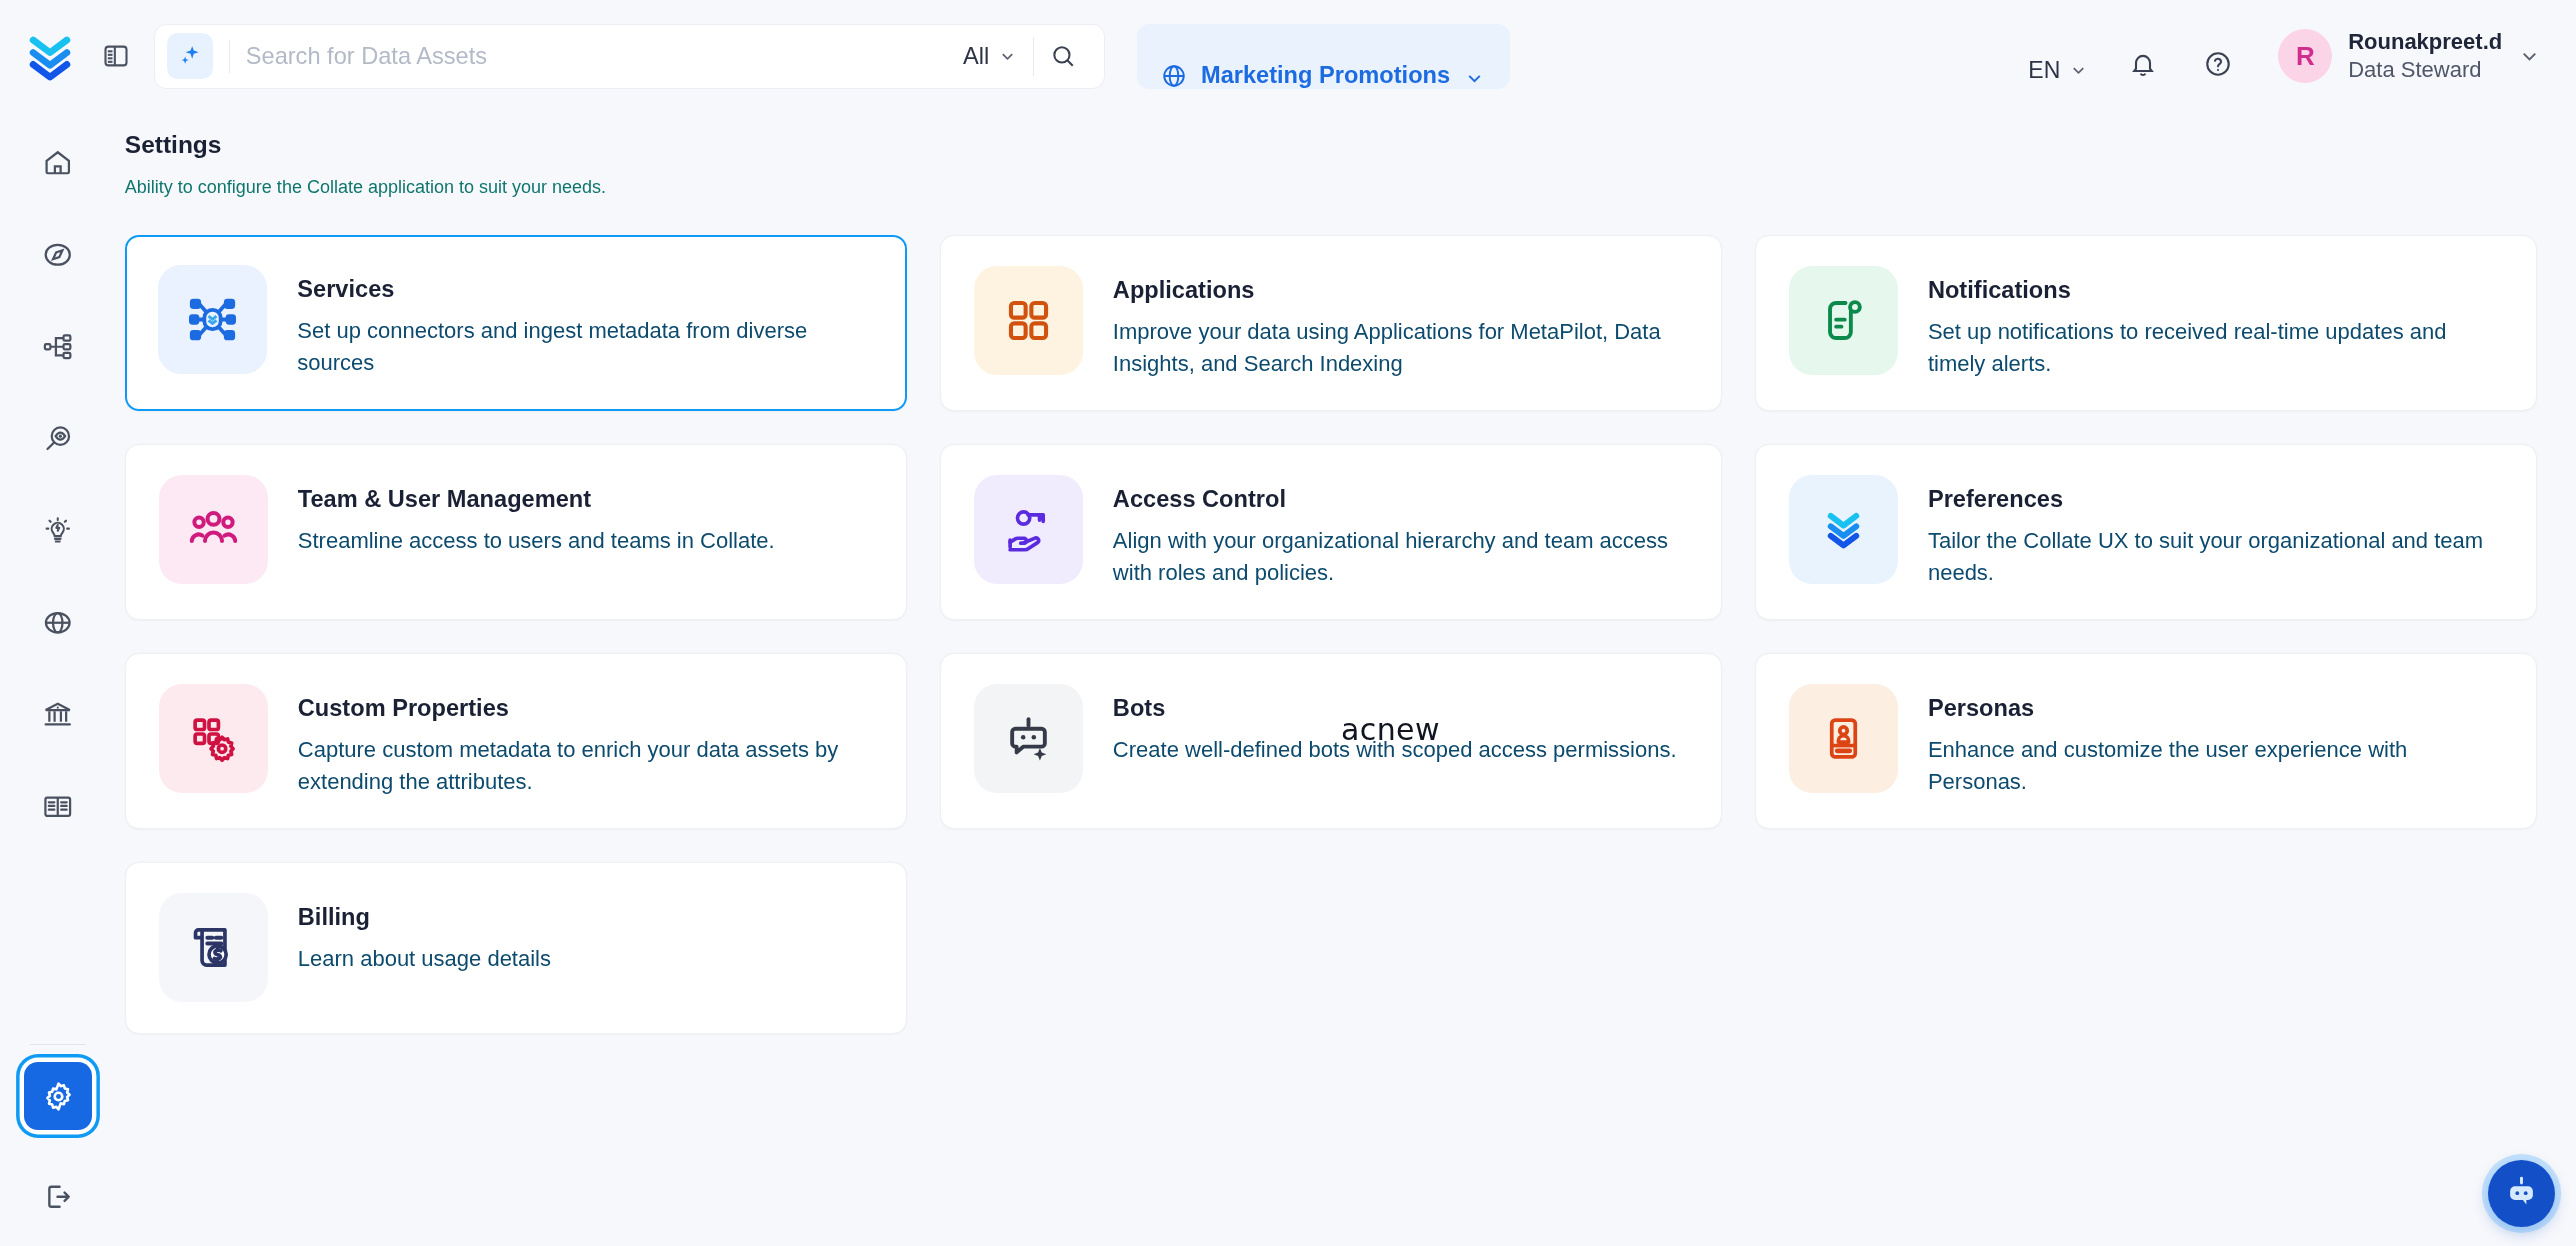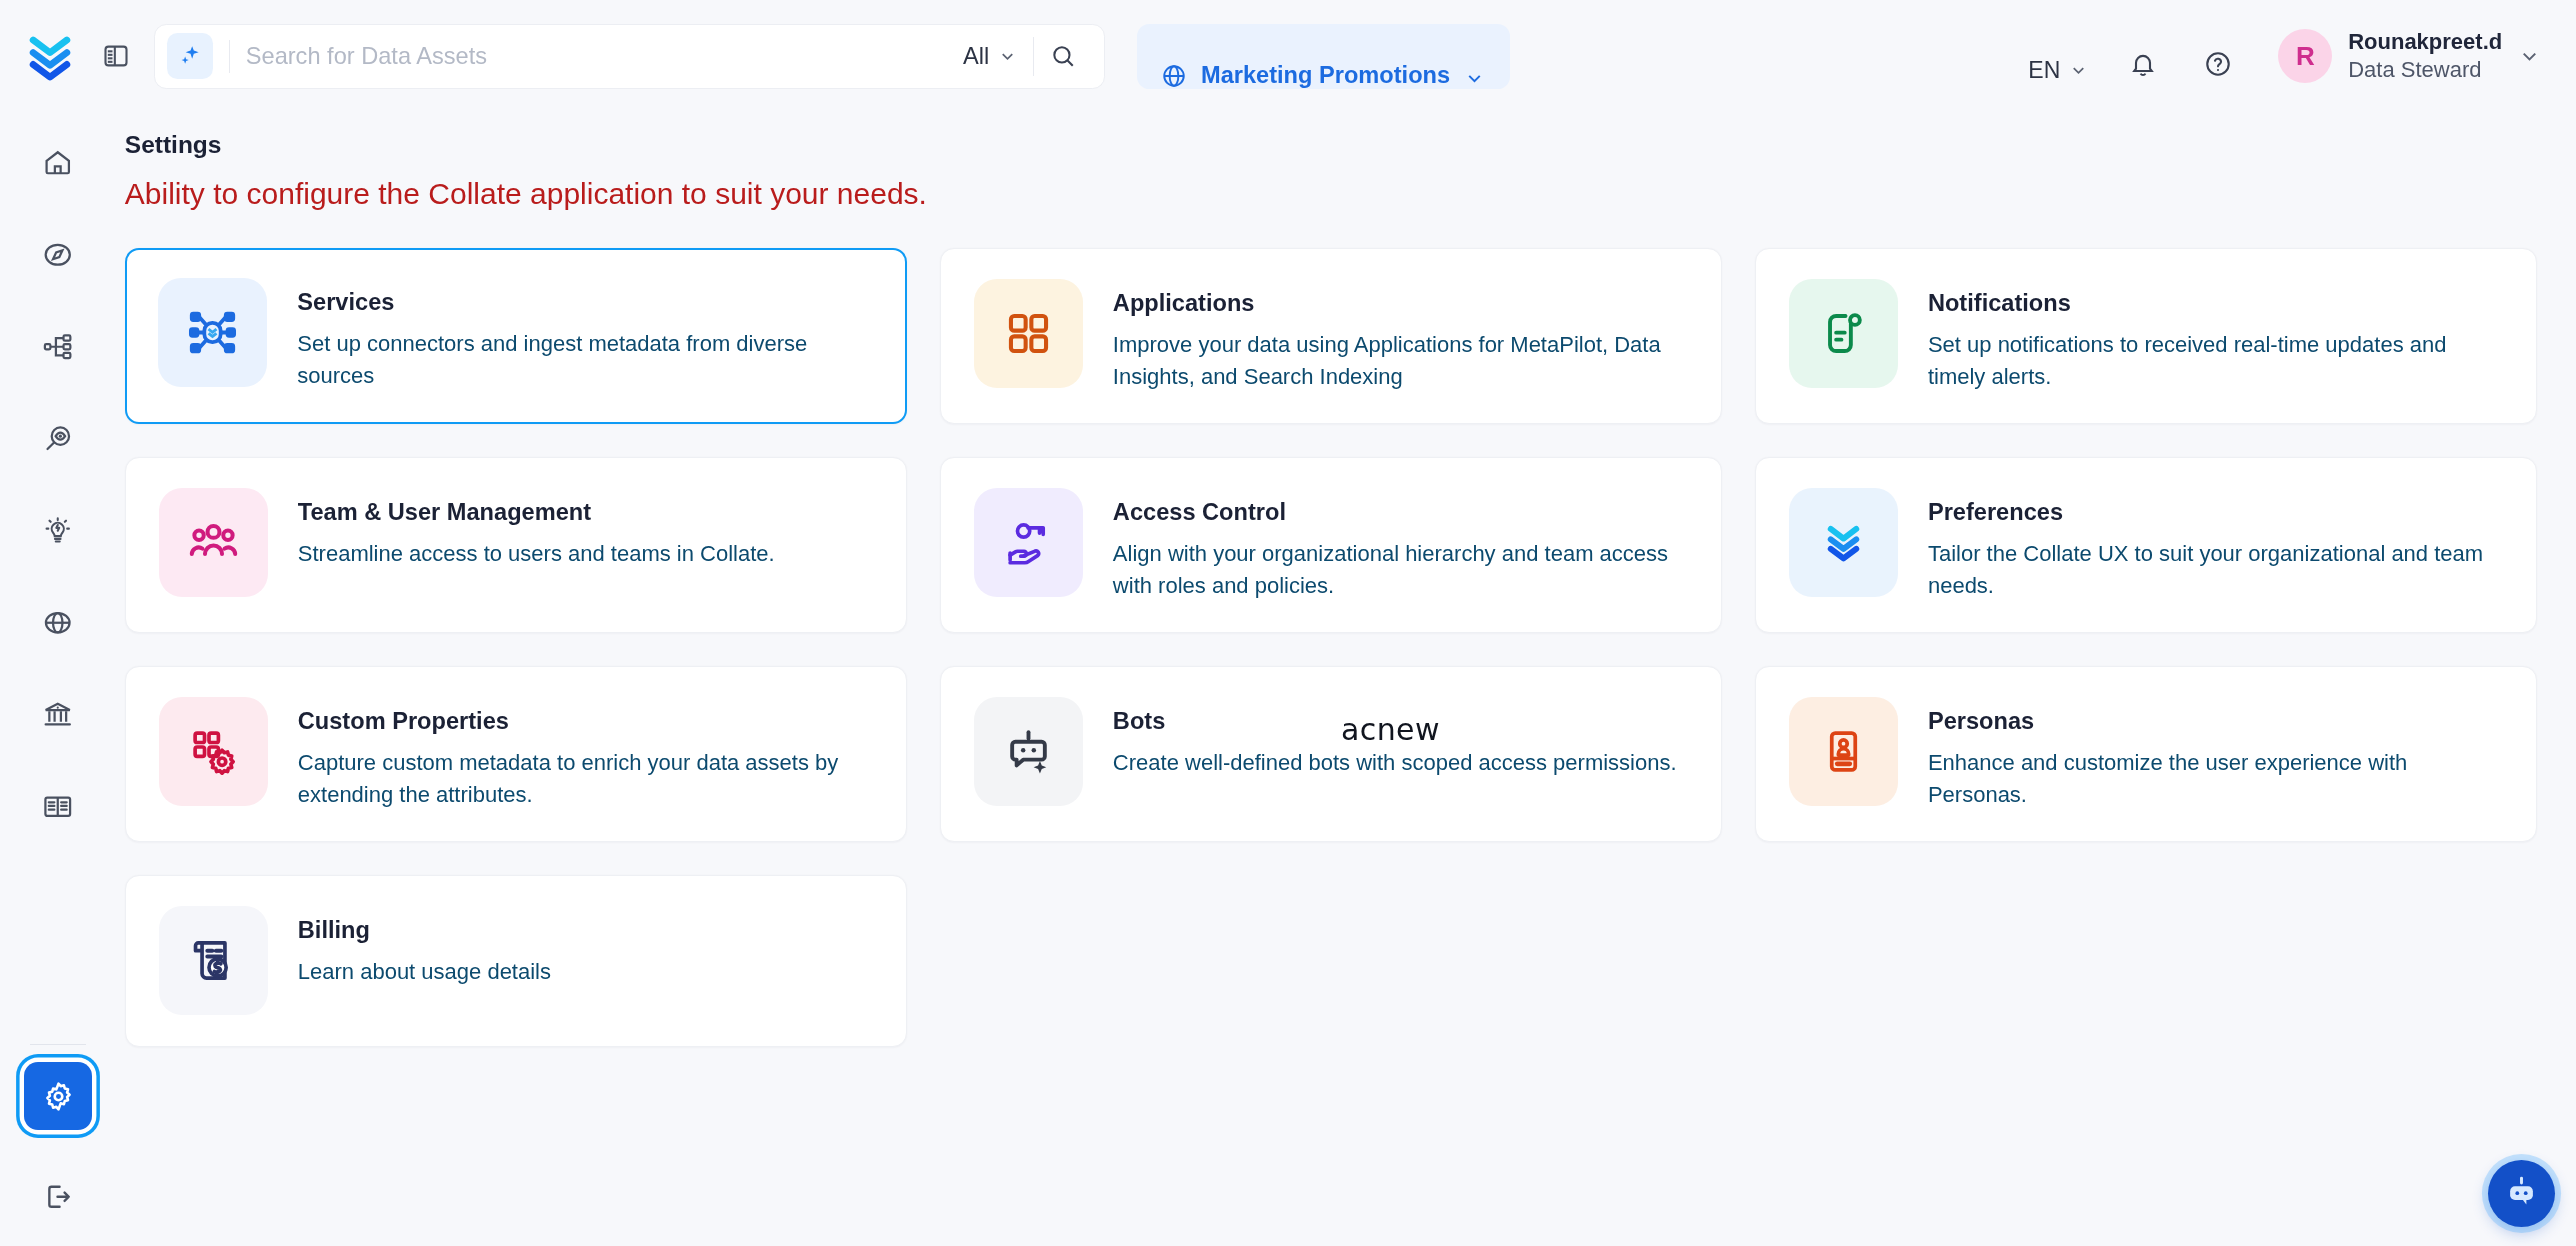--- a/index.html
+++ b/index.html
@@ -84,21 +84,21 @@
   .settings-active {
     width: 68px; height: 68px; border-radius: 14px; background: #1668e3;
     display: flex; align-items: center; justify-content: center;
     box-shadow: 0 0 0 4.4px #ffffff, 0 0 0 7.9px #0f9bf5; cursor: pointer;
     margin-bottom: 39px;
   }
   .logout-icon { width: 56px; height: 56px; display: flex; align-items: center; justify-content: center; cursor: pointer; }
 
   .content { flex: 1 1 auto; padding: 19px 39px 0 8.8px; min-width: 0; position: relative; }
   .page-title { font-size: 24.5px; font-weight: 700; color: #1b2135; margin-bottom: 18px; }
-  .page-sub { font-size: 30px; color: #b91c1c; margin-bottom: 37px; }
+  .page-sub { font-size: 18px; color: #0f766e; margin-bottom: 37px; }
 
   .grid { display: grid; grid-template-columns: repeat(3, 1fr); gap: 33px 33px; max-width: 2477px; }
 
   .card {
     background: #ffffff; border: 0.9px solid #eef0f4; border-radius: 14px;
     padding: 30px 33px; min-height: 172px;
     display: flex; align-items: flex-start; gap: 30px; cursor: pointer;
     box-shadow: 0 0.9px 1.8px rgba(22,30,60,0.035);
   }
   .card.selected { border: 2.6px solid #0f9bf5; padding: 28px 31.5px; }

